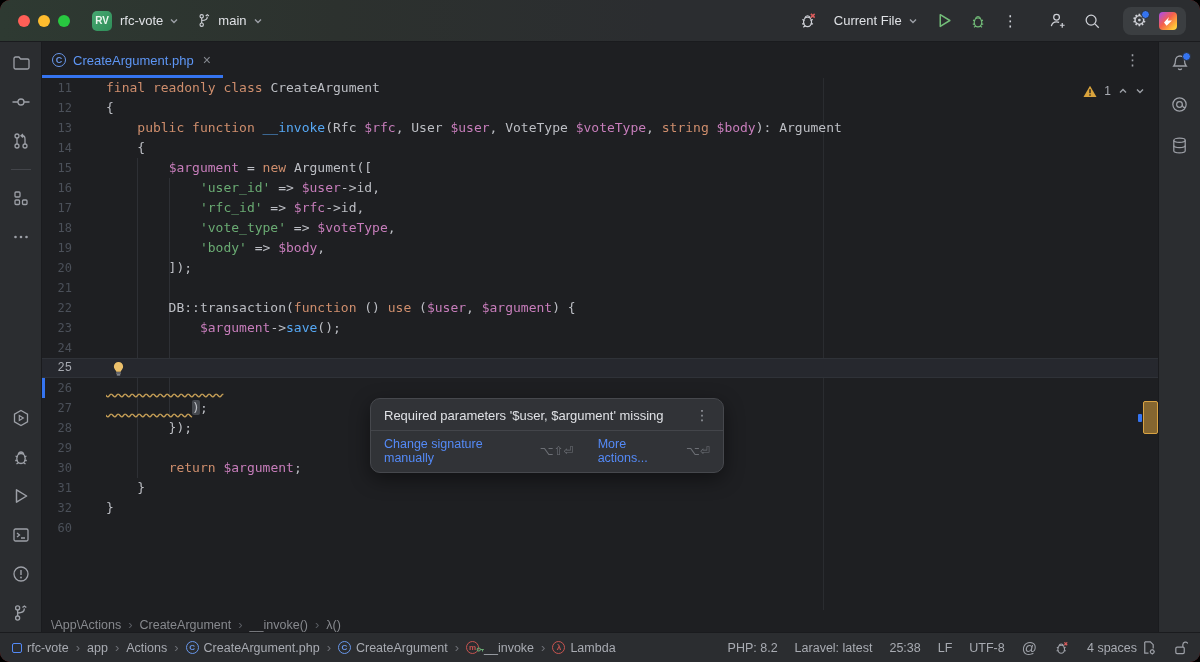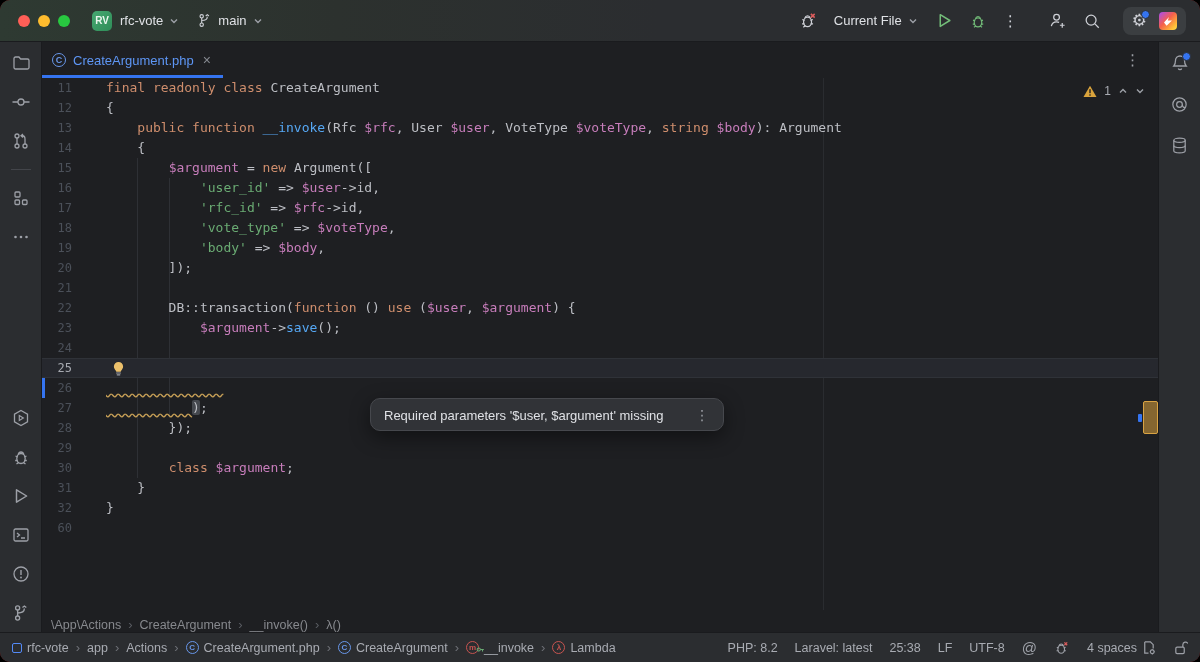--- a/index.html
+++ b/index.html
@@ -42,21 +42,21 @@
   .cls-icon{width:14px;height:14px;border-radius:50%;border:1px solid #6897EA;color:#6897EA;font-size:9px;font-weight:bold;
     display:flex;align-items:center;justify-content:center;box-sizing:border-box;}
   .tab-kebab{margin-left:auto;align-self:center;margin-right:18px;color:#9DA0A7;font-size:15px;}
   .editor{position:relative;height:532px;overflow:hidden;background:#1E1F22;}
   .ruler{position:absolute;left:781px;top:0;bottom:0;width:1px;background:#2A2C30;}
   .iguide{position:absolute;width:1px;background:#2E3035;}
   .code{position:absolute;left:0;top:0;right:0;font-family:"DejaVu Sans Mono","Liberation Mono",monospace;font-size:13px;}
   .crow{position:relative;display:flex;height:20px;line-height:20px;}
   .crow.current{background:#26282E;box-shadow:inset 0 1px 0 #2F3238, inset 0 -1px 0 #2F3238;}
   .num{flex:0 0 64px;box-sizing:border-box;text-align:right;padding-right:34px;color:#4B5059;font-size:12px;}
-  .crow.current .num{color:#A7AAB1;}
+  .crow.current .num{color:#A7AAB1;font-family:Liberation Mono, monospace;}
   .ctext{white-space:pre;}
   .tok-kw{color:#CF8E6D;}  .tok-v{color:#C77DBB;text-align:center;}  .tok-s{color:#6AAB73;}
   .tok-fn{color:#56A8F5;} .tok-pl{color:#BCBEC4;}
   .tok-ph{background:#45484E;border-radius:2px;color:#BCBEC4;}
   .tok-wsq{white-space:pre;text-decoration:underline;text-decoration-style:wavy;text-decoration-color:#C8A056;text-decoration-skip-ink:none;}
   .caret-bar{display:inline-block;width:2px;height:16px;background:#D2D5DA;vertical-align:-3px;margin-left:1px;}
   .vcs-bar{position:absolute;left:0;top:0;width:3px;height:20px;background:#3574F0;}
   .bulb{position:absolute;left:70px;top:3px;}
   .inspection{position:absolute;top:6px;right:13px;display:flex;align-items:center;gap:7px;font-size:12px;color:#A8ABB2;z-index:5;}
   .scroll-warn{position:absolute;left:1101px;top:323px;width:13px;height:31px;background:rgba(218,161,61,.55);border:1px solid #D9A343;border-radius:2px;}
@@ -346,21 +346,21 @@
             <div class="crow">
               <span class="num">28</span>
               <span class="ctext"><span class="tok-pl">        });</span></span>
             </div>
             <div class="crow">
               <span class="num">29</span>
               <span class="ctext"></span>
             </div>
             <div class="crow">
               <span class="num">30</span>
-              <span class="ctext"><span class="tok-pl">        </span><span class="tok-kw">class </span><span class="tok-v">$argument</span><span class="tok-pl">;</span></span>
+              <span class="ctext"><span class="tok-pl">        </span><span class="tok-kw">return </span><span class="tok-v">$argument</span><span class="tok-pl">;</span></span>
             </div>
             <div class="crow">
               <span class="num">31</span>
               <span class="ctext"><span class="tok-pl">    }</span></span>
             </div>
             <div class="crow">
               <span class="num">32</span>
               <span class="ctext"><span class="tok-pl">}</span></span>
             </div>
             <div class="crow">
@@ -381,20 +381,26 @@
             </svg>
           <svg class="chev" viewBox="0 0 10 10">
               <path d="M2 3.5l3 3 3-3" fill="none" stroke="#9DA0A7" stroke-width="1.4"></path>
             </svg>
         </div>
 
         <div class="tooltip">
           <div class="tt-title">
             <span>Required parameters '$user, $argument' missing</span>
             <span class="tt-kebab">⋮</span>
+          </div>
+          <div class="tt-actions">
+            <span class="tt-link">Change signature manually</span>
+            <span class="tt-sc">⌥⇧⏎</span>
+            <span class="tt-link">More actions...</span>
+            <span class="tt-sc" style="margin-right:0">⌥⏎</span>
           </div>
         </div>
 
         <div class="scroll-warn"></div>
         <div class="scroll-caret"></div>
       </div>
 
       <div class="crumbs" id="crumbs">
           <span>\App\Actions</span>
           <span class="crumb-sep">›</span>

